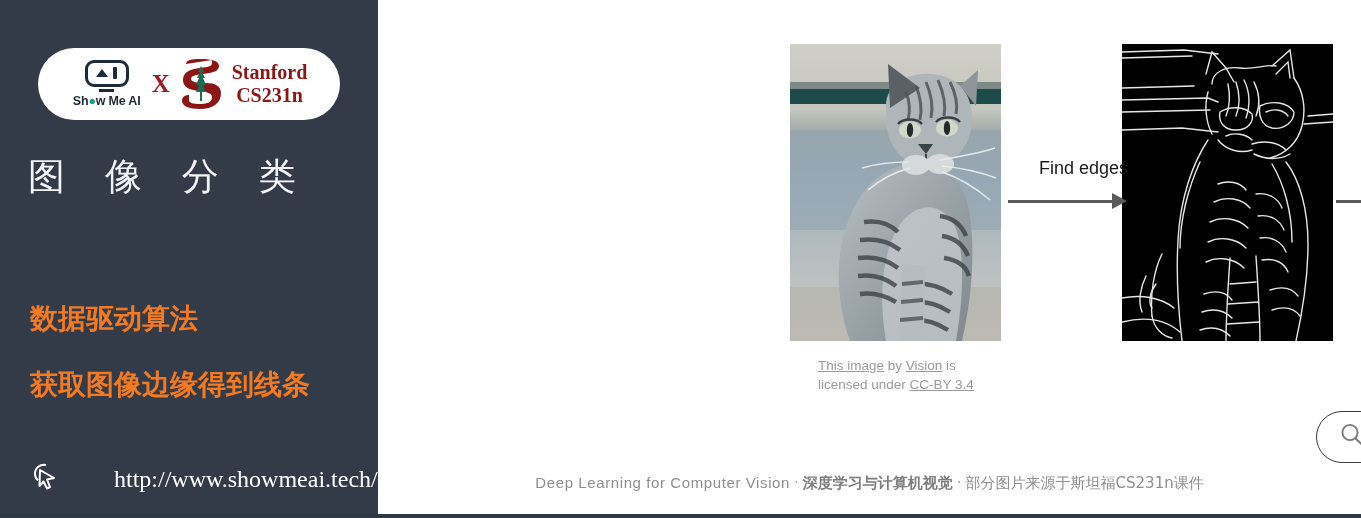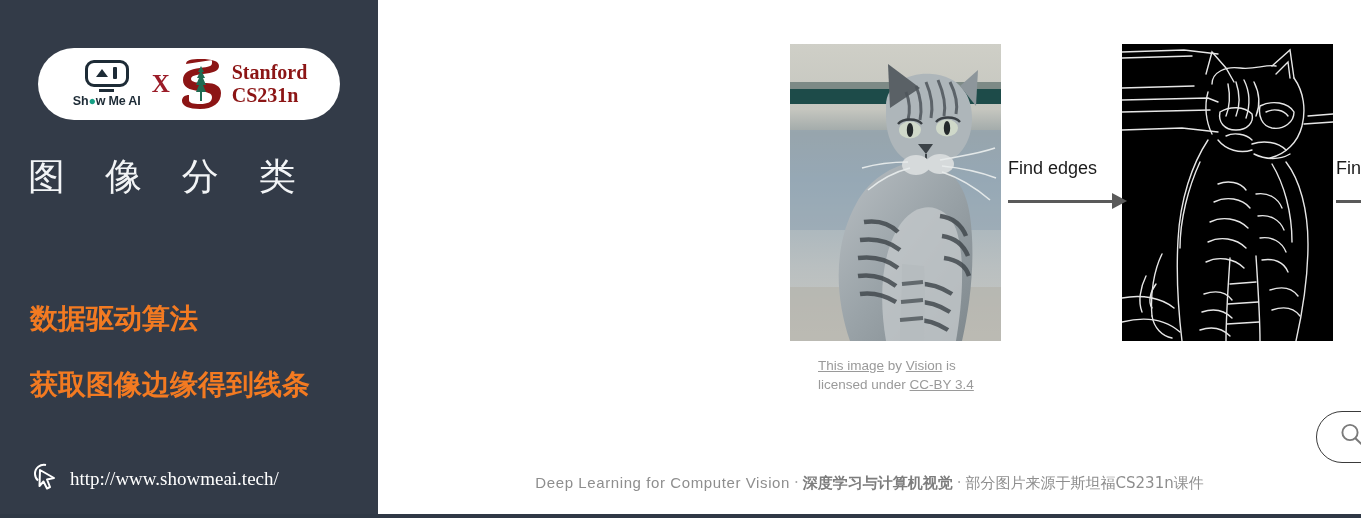--- a/index.html
+++ b/index.html
@@ -98,20 +98,21 @@
     height: 52px;
     position: relative;
   }
   .stanford-txt {
     font-family: "Liberation Serif", serif;
     color: #8c1515;
     font-size: 20px;
     line-height: 1.16;
     font-weight: bold;
     white-space: nowrap;
+    text-align: center;
   }
   .deck-title {
     position: absolute;
     left: 28px;
     top: 152px;
     width: 326px;
     font-size: 37px;
     color: #f2f4f6;
     letter-spacing: 0.38em;
     white-space: nowrap;
@@ -131,23 +132,24 @@
   .site-row {
     position: absolute;
     left: 30px;
     top: 462px;
     display: flex;
     align-items: center;
     gap: 12px;
   }
   .site-url {
     color: #ffffff;
-    font-size: 19px;
+    font-size: 24px;
     font-family: "Liberation Serif", serif;
     white-space: nowrap;
+    margin-left: 44px;
   }
 
   
   #main {
     position: absolute;
     left: 378px; top: 0;
     width: 983px;
     height: 518px;
     background: #ffffff;
   }
@@ -185,20 +187,21 @@
     font-family: "Liberation Sans", sans-serif;
   }
 
   .arrow-group { position: absolute; }
   .arrow-label {
     position: absolute;
     font-size: 18px;
     color: #1b1b1b;
     white-space: nowrap;
     font-family: "Liberation Sans", sans-serif;
+    margin-left: 31px;
   }
   #arrow1 { left: 630px; top: 158px; }
   #arrow2 { left: 958px; top: 158px; }
   .arrow-shaft {
     position: absolute;
     height: 2.6px;
     background: #5a5a5a;
   }
   .arrow-head {
     position: absolute;

